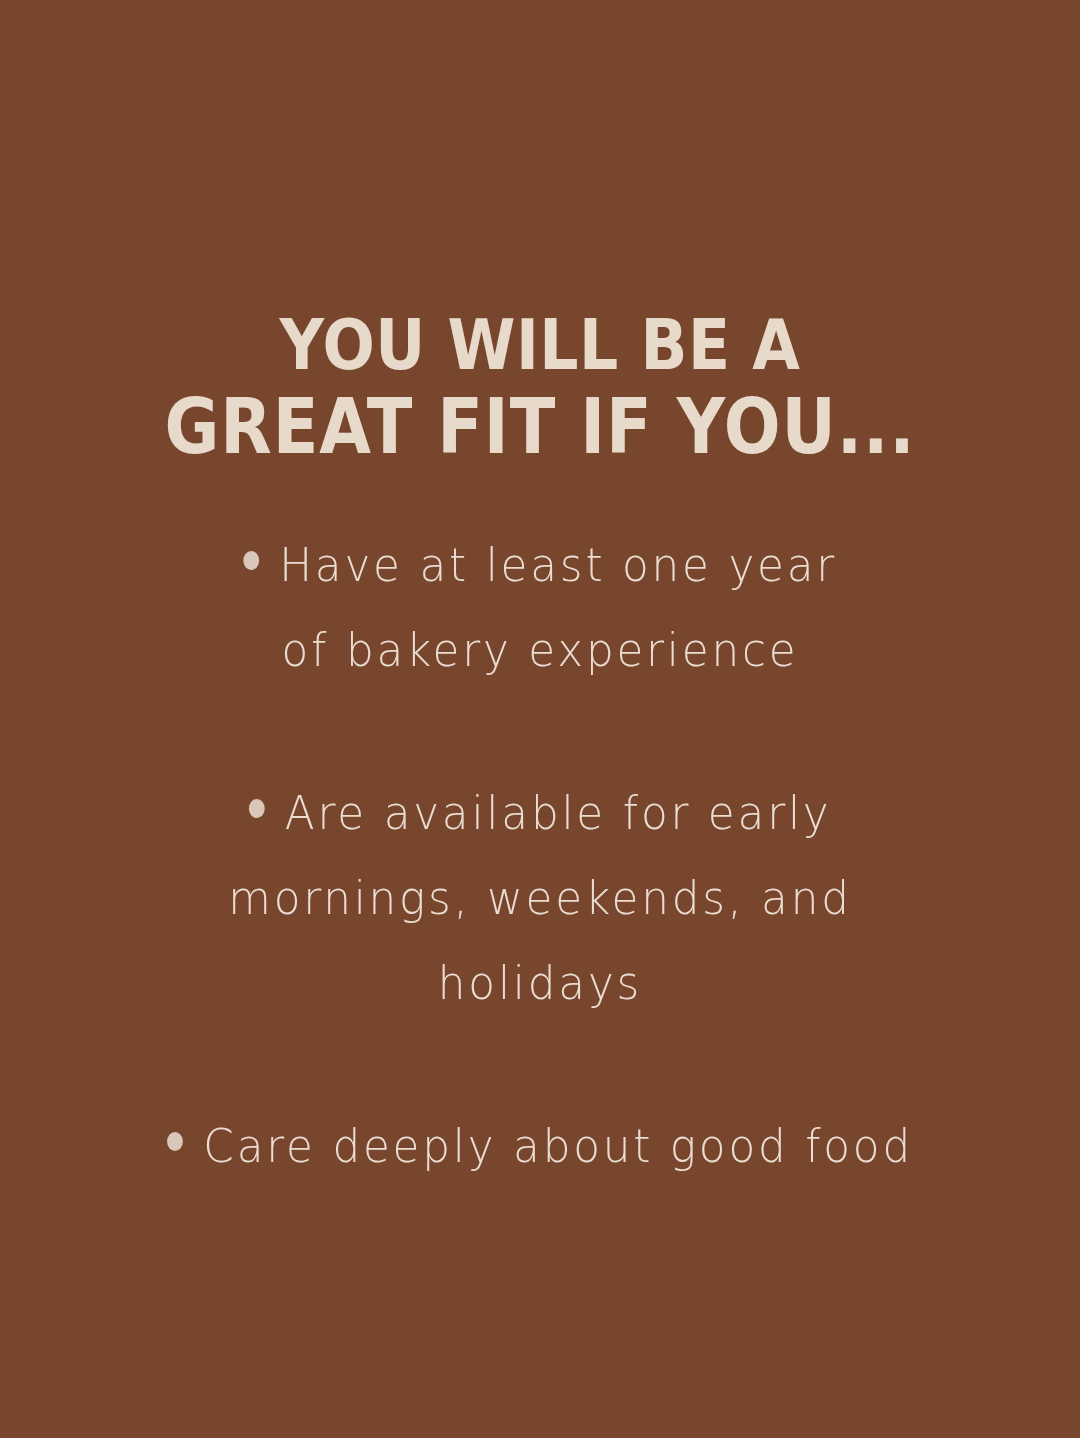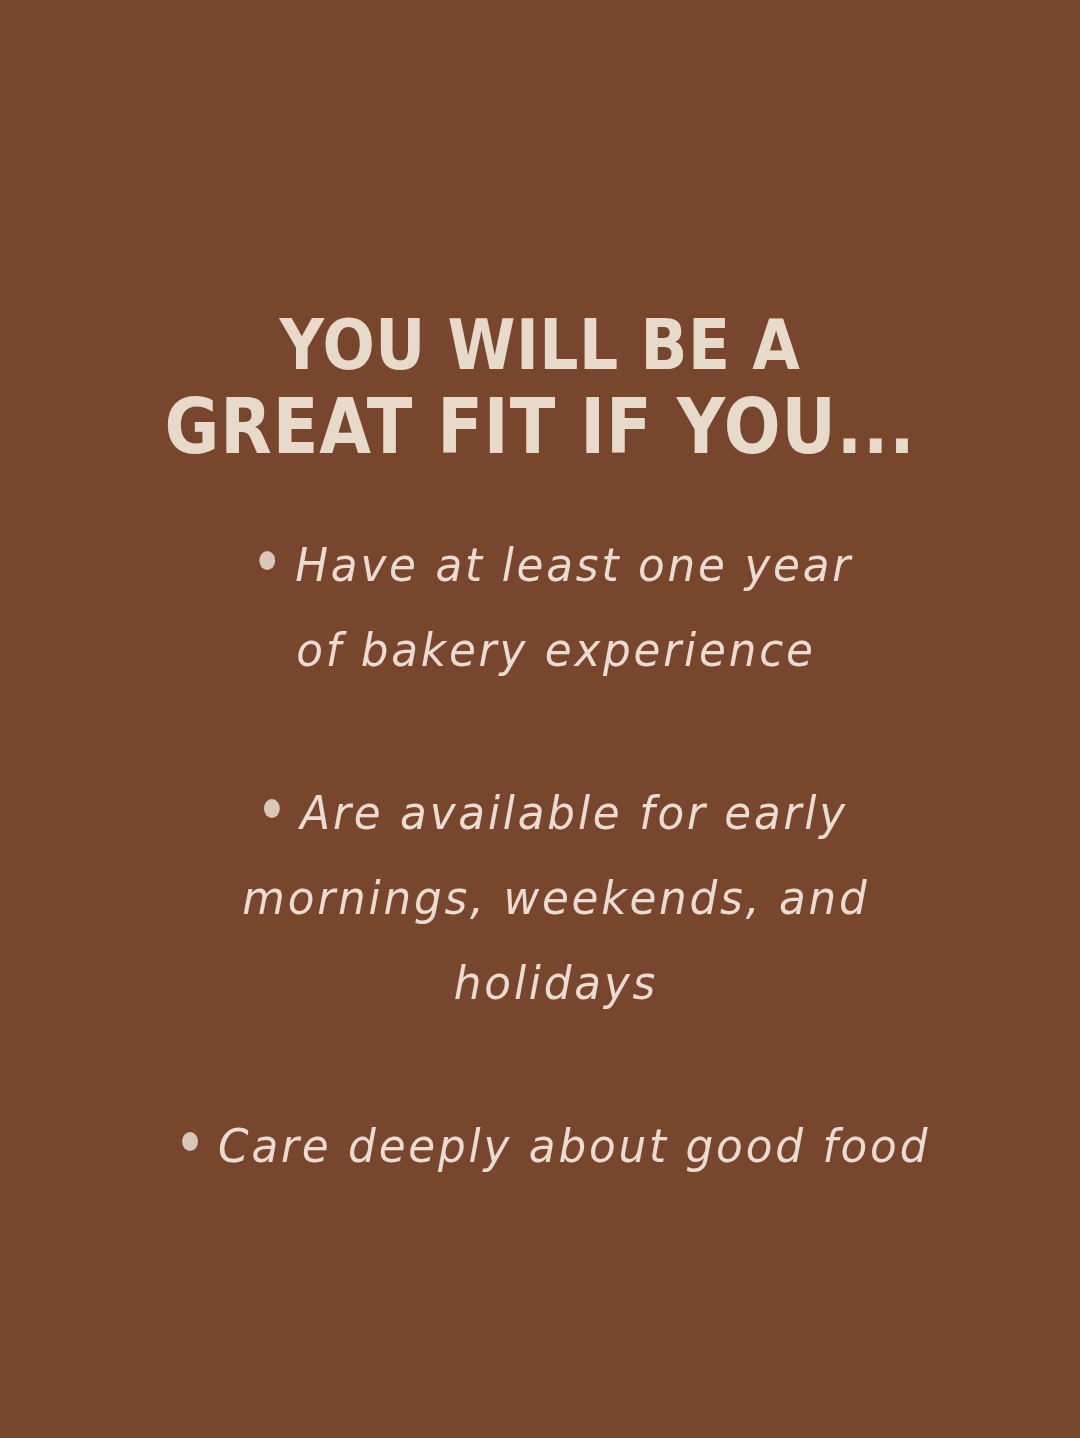--- a/index.html
+++ b/index.html
@@ -45,27 +45,26 @@
     transform-origin: center center;
   }
   .heading-line.line-2 {
     font-size: 76px;
     letter-spacing: 1px;
   }
 
   
   #bullet-list {
     position: absolute;
-    left: 16px;
+    left: 0;
     top: 492px;
     width: 864px;
     margin: 0;
     padding: 0;
     list-style: none;
-    font-style: italic;
   }
   .bullet-item {
     width: 1080px;
     margin: 0 0 78px 0;
     padding: 0;
     text-align: center;
     color: #ebdcd2;
     font-family: "DejaVu Sans", sans-serif;
     font-weight: 300;
     font-size: 47px;

